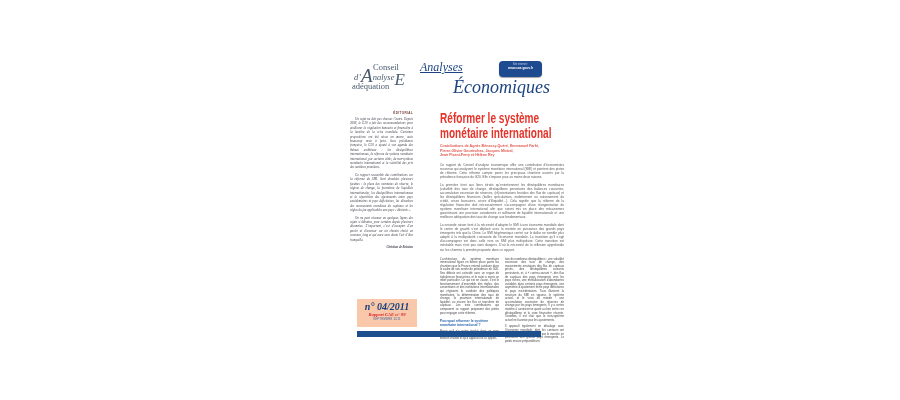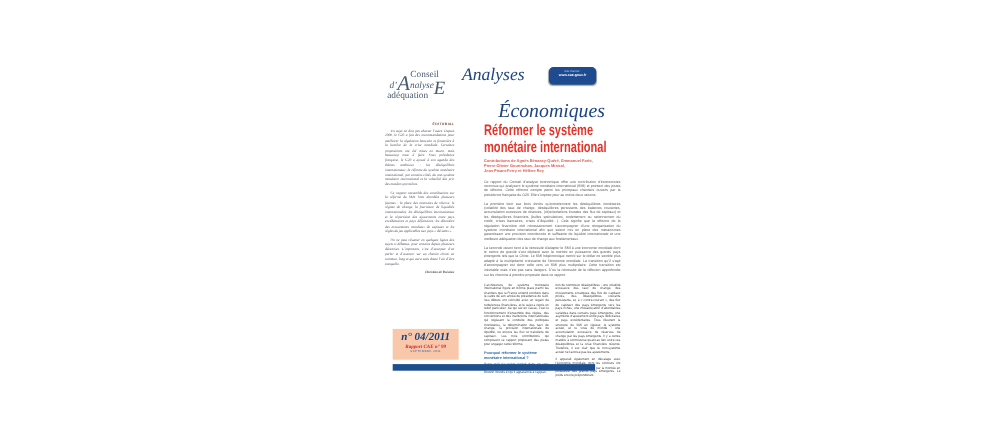--- a/index.html
+++ b/index.html
@@ -11,22 +11,22 @@
             color:#4a5b70;font-family:"Liberation Serif",serif;line-height:1;}
   .cae-logo .t1{display:block;font-size:8.5px;margin-left:22px;}
   .cae-logo .t2{display:block;font-size:8.5px;margin-left:3px;margin-top:1px;white-space:nowrap;font-style:italic;}
   .cae-logo .t3{display:block;font-size:8.5px;margin-left:1px;margin-top:1px;white-space:nowrap;}
   .cae-logo .big{font-size:19px;line-height:0;vertical-align:-2px;}
   .cae-logo .bigE{font-size:17px;line-height:0;vertical-align:-5px;}
 
   
   .masthead{position:absolute;left:420px;top:60px;width:126px;color:#1c4382;
             font-family:"Liberation Serif",serif;font-style:italic;}
-  .masthead .m1{font-size:16px;display:block;}
-  .masthead .m2{font-size:18px;display:block;margin-left:33px;margin-top:12px;}
+  .masthead .m1{font-size:12px;display:block;text-decoration:underline;}
+  .masthead .m2{font-size:18px;display:block;margin-left:33px;margin-top:2px;}
 
   
   .site-badge{position:absolute;left:499px;top:61px;width:43px;height:16px;
               background:#1e4a8f;border-radius:4px;color:#fff;text-align:center;
               box-shadow:0 1px 1px rgba(0,0,0,.35);padding-top:2px;box-sizing:border-box;}
   .site-badge .sb1{display:block;font-size:2.6px;color:#bcd0ee;line-height:3.4px;}
   .site-badge .sb2{display:block;font-size:3.2px;font-weight:bold;line-height:4px;}
 
   
   .editorial{position:absolute;left:350px;top:111px;width:63px;color:#454550;}

